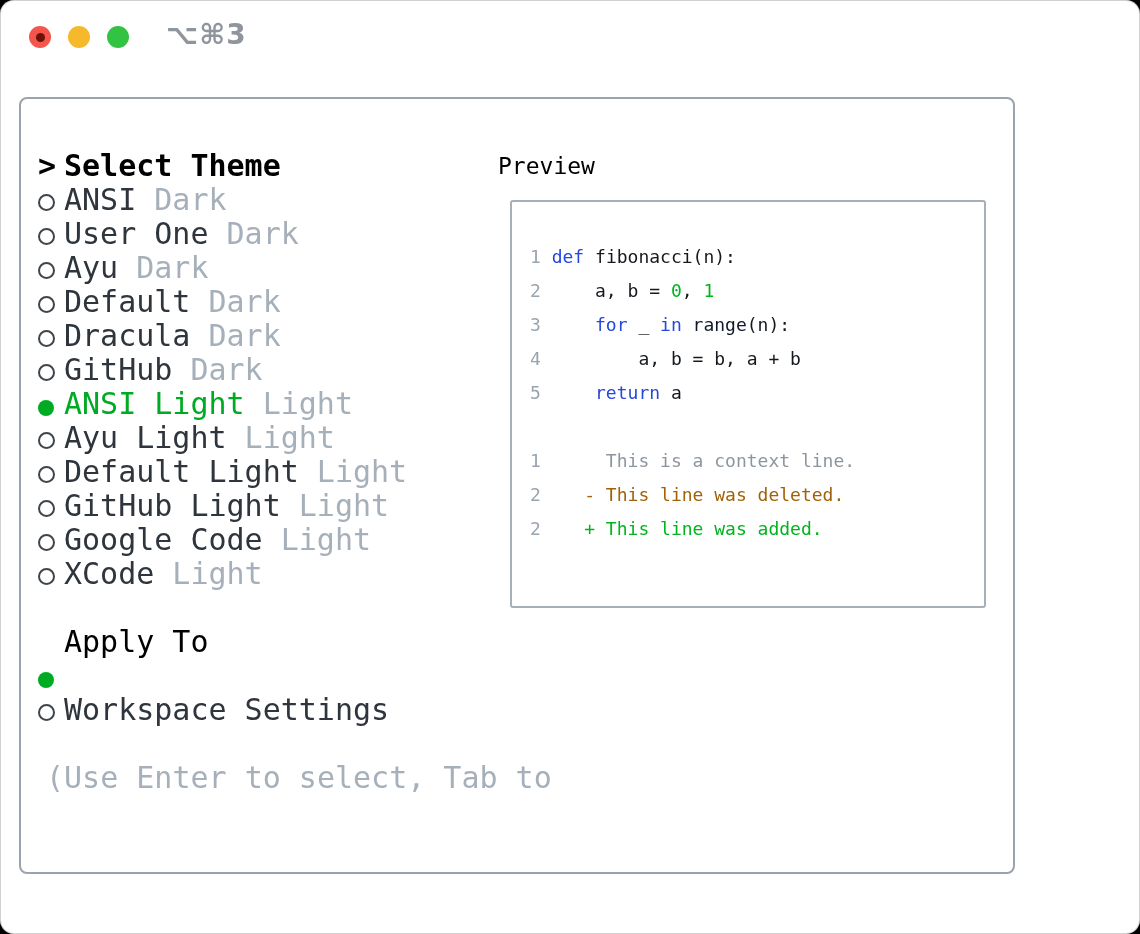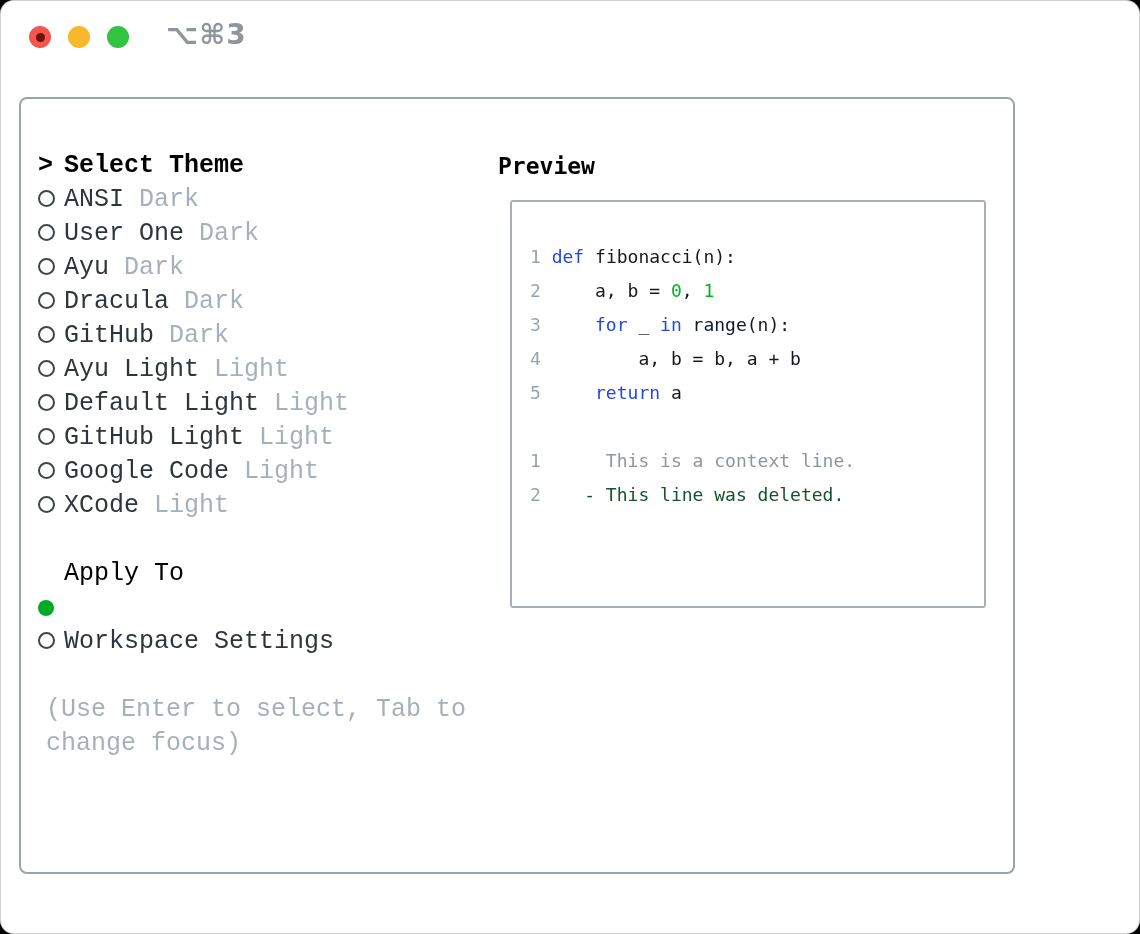--- a/index.html
+++ b/index.html
@@ -15,44 +15,44 @@
   .light-close{background:#f4554d;}
   .light-close .dot{position:absolute;left:50%;top:50%;width:9px;height:9px;margin:-4.5px 0 0 -4.5px;border-radius:50%;background:#6b120b;}
   .light-min{background:#f7b92c;}
   .light-max{background:#33c342;}
   .win-title{position:absolute;left:166px;top:18px;font-family:"DejaVu Sans","Liberation Sans",sans-serif;
     font-size:28px;font-weight:bold;color:#8f959c;letter-spacing:1px;}
   
   .panel{position:absolute;left:19px;top:97px;width:992px;height:773px;
     border:2px solid #9aa3ae;border-radius:8px;background:#fff;}
   
-  .leftcol{position:absolute;left:38px;top:149px;font-size:25px;line-height:34px;color:#2f353c;font-family:Liberation Mono, monospace;}
+  .leftcol{position:absolute;left:38px;top:149px;font-size:30px;line-height:34px;color:#2f353c;}
   .row{height:34px;white-space:pre;}
   .cell-marker{display:inline-block;width:26px;}
   .caret{font-weight:bold;color:#000;}
   .hdr{font-weight:bold;color:#000;}
   .hdr2{color:#000;}
   .ring{display:inline-block;width:13px;height:13px;border:2px solid #3e454d;border-radius:50%;vertical-align:-1px;}
   .dotsel{display:inline-block;width:16px;height:16px;border-radius:50%;background:#00ab24;vertical-align:-2px;}
   .t-variant{margin-left:0.602em;color:#a6b0bb;}
   .row.selected .t-name{color:#00ab24;}
   .hint{color:#a6b0bb;margin-left:8px;}
   
   .preview-title{position:absolute;left:498px;top:149px;height:34px;line-height:34px;
-    font-size:23px;font-weight:bold;color:#000;}
+    font-size:23px;font-weight:normal;color:#000;}
   .preview-box{position:absolute;left:510px;top:200px;width:472px;height:404px;
     border:2px solid #a8afb9;border-radius:3px;background:#fff;}
   .codeblock{position:absolute;left:530px;top:240px;font-size:18px;line-height:34px;color:#15191e;}
   .cline{height:34px;white-space:pre;}
   .ln{color:#9aa4ae;}
   .t-kw{color:#2447dd;}
   .t-num{color:#00b41e;}
   .t-builtin{color:#0f172a;}
   .t-context{color:#8d96a0;}
-  .t-deleted{color:#14532d;}
+  .t-deleted{color:#a16207;}
   .t-added{color:#00b41e;}
 </style>
 </head>
 <body>
 
 <div class="canvas">
 
   <div class="titlebar">
     <div class="lights">
       <div class="light light-close">
@@ -65,45 +65,47 @@
   </div>
 
   <div class="panel"></div>
 
   <div class="leftcol">
     <div class="row"><span class="cell-marker caret">&gt;</span><span class="hdr">Select Theme</span></div>
 
     <div class="row"><span class="cell-marker"><span class="ring"></span></span><span class="t-name">ANSI</span><span class="t-variant">Dark</span></div>
     <div class="row"><span class="cell-marker"><span class="ring"></span></span><span class="t-name">User One</span><span class="t-variant">Dark</span></div>
     <div class="row"><span class="cell-marker"><span class="ring"></span></span><span class="t-name">Ayu</span><span class="t-variant">Dark</span></div>
+    <div class="row"><span class="cell-marker"><span class="ring"></span></span><span class="t-name">Default</span><span class="t-variant">Dark</span></div>
     <div class="row"><span class="cell-marker"><span class="ring"></span></span><span class="t-name">Dracula</span><span class="t-variant">Dark</span></div>
     <div class="row"><span class="cell-marker"><span class="ring"></span></span><span class="t-name">GitHub</span><span class="t-variant">Dark</span></div>
+    <div class="row selected"><span class="cell-marker"><span class="dotsel"></span></span><span class="t-name">ANSI Light</span><span class="t-variant">Light</span></div>
     <div class="row"><span class="cell-marker"><span class="ring"></span></span><span class="t-name">Ayu Light</span><span class="t-variant">Light</span></div>
     <div class="row"><span class="cell-marker"><span class="ring"></span></span><span class="t-name">Default Light</span><span class="t-variant">Light</span></div>
     <div class="row"><span class="cell-marker"><span class="ring"></span></span><span class="t-name">GitHub Light</span><span class="t-variant">Light</span></div>
     <div class="row"><span class="cell-marker"><span class="ring"></span></span><span class="t-name">Google Code</span><span class="t-variant">Light</span></div>
     <div class="row"><span class="cell-marker"><span class="ring"></span></span><span class="t-name">XCode</span><span class="t-variant">Light</span></div>
 
     <div class="row"></div>
     <div class="row"><span class="cell-marker"></span><span class="hdr2">Apply To</span></div>
     <div class="row selected"><span class="cell-marker"><span class="dotsel"></span></span></div>
     <div class="row"><span class="cell-marker"><span class="ring"></span></span><span class="t-name">Workspace Settings</span></div>
 
     <div class="row"></div>
     <div class="row hint">(Use Enter to select, Tab to</div>
-    <div class="row hint">change focus)</div>
   </div>
 
   <div class="preview-title">Preview</div>
   <div class="preview-box"></div>
 
   <div class="codeblock">
     <div class="cline"><span class="ln">1</span><span> </span><span class="t-kw">def</span><span> fibonacci(n):</span></div>
     <div class="cline"><span class="ln">2</span><span>     a, b = </span><span class="t-num">0</span><span>, </span><span class="t-num">1</span></div>
     <div class="cline"><span class="ln">3</span><span>     </span><span class="t-kw">for</span><span> _ </span><span class="t-kw">in</span><span> </span><span class="t-builtin">range</span><span>(n):</span></div>
     <div class="cline"><span class="ln">4</span><span>         a, b = b, a + b</span></div>
     <div class="cline"><span class="ln">5</span><span>     </span><span class="t-kw">return</span><span> a</span></div>
     <div class="cline"></div>
     <div class="cline"><span class="ln">1</span><span class="t-context">      This is a context line.</span></div>
     <div class="cline"><span class="ln">2</span><span class="t-deleted">    - This line was deleted.</span></div>
+    <div class="cline"><span class="ln">2</span><span class="t-added">    + This line was added.</span></div>
   </div>
 
 </div>
 
 </body></html>

